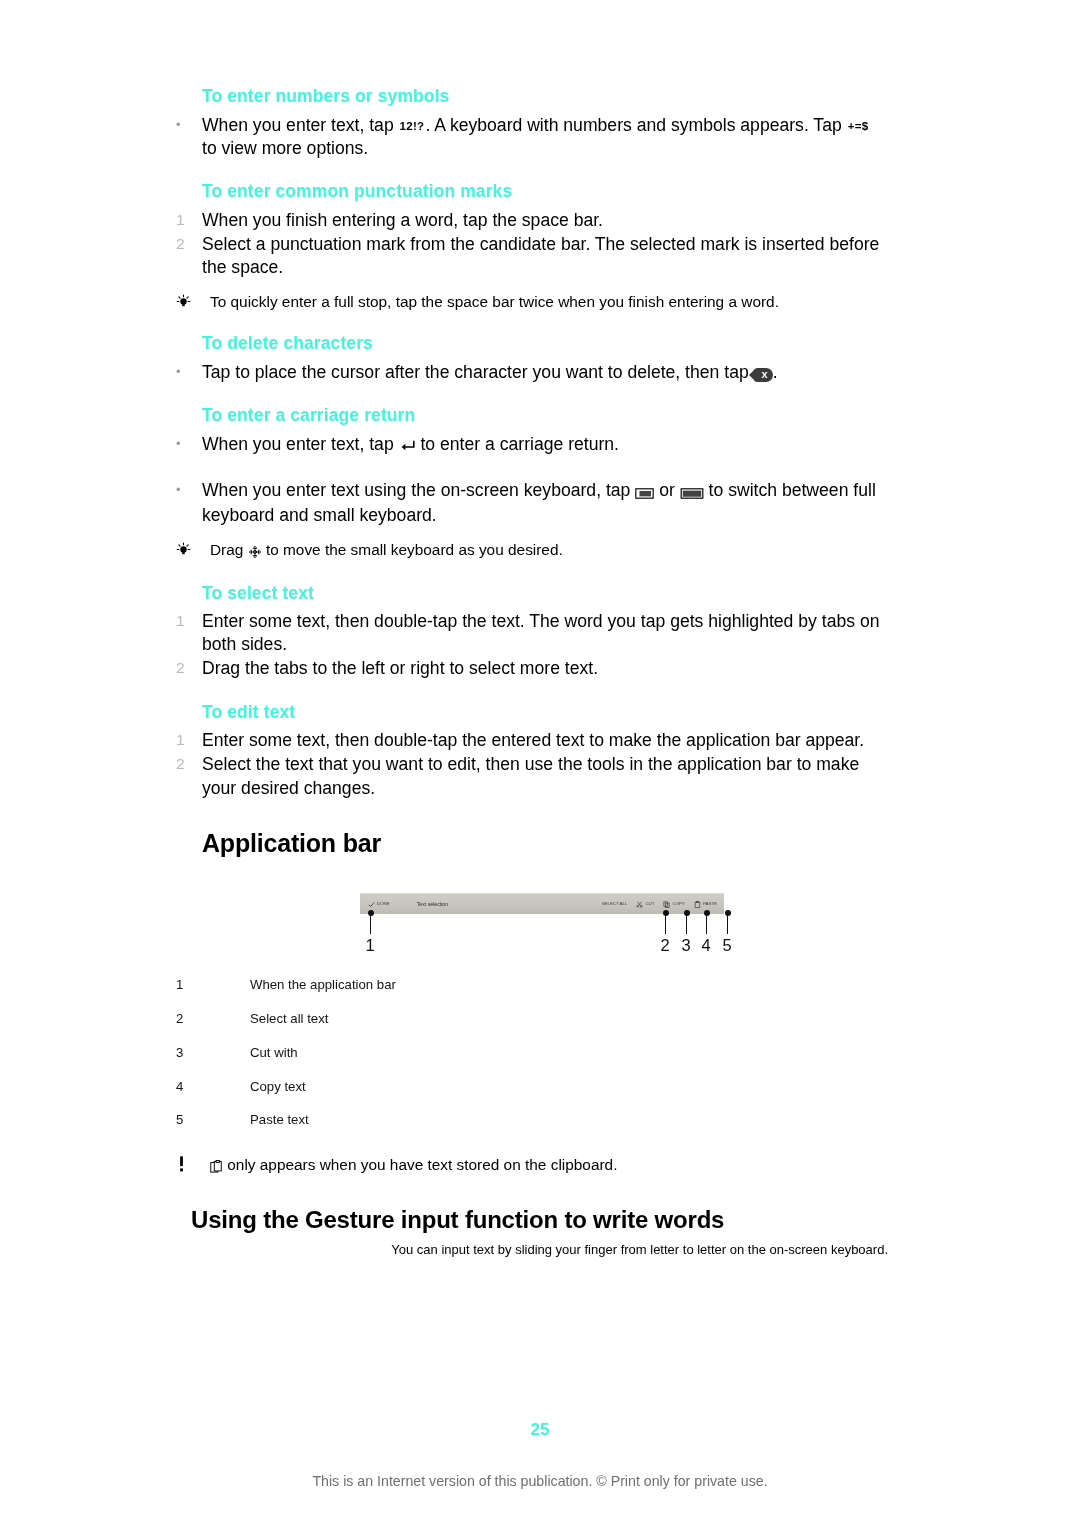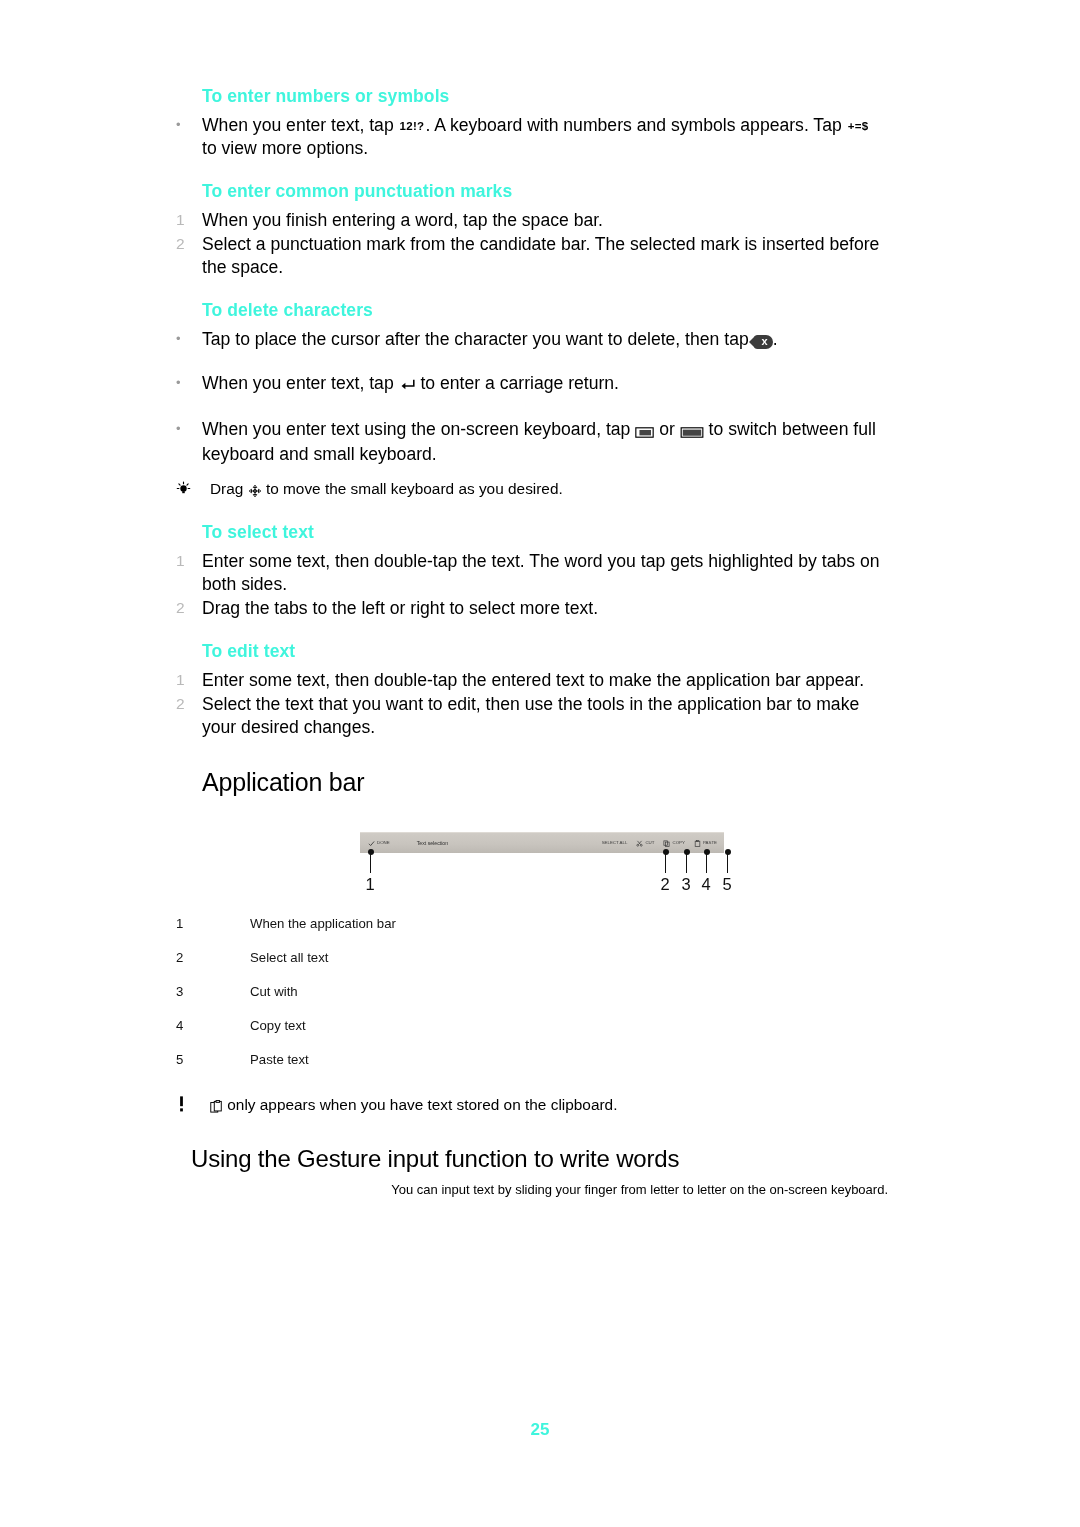--- a/index.html
+++ b/index.html
@@ -36,21 +36,21 @@
     font-size: 17.5px;
     font-weight: bold;
     letter-spacing: 0.1px;
     margin: 0 0 6px 26px;
     line-height: 1.25;
   }
   .sub-head.tight { margin-top: 0; }
 
   .h1 {
     font-size: 25px;
-    font-weight: normal;
+    font-weight: bold;
     color: #000;
     margin: 0 0 0 26px;
     letter-spacing: -0.2px;
     line-height: 1.3;
   }
 
   
   .list {
     margin: 0;
     padding: 0;
@@ -264,33 +264,50 @@
       <li class="li">
         <span class="marker">1</span>
         <span class="txt">When you finish entering a word, tap the space bar.</span>
       </li>
       <li class="li">
         <span class="marker">2</span>
         <span class="txt">Select a punctuation mark from the candidate bar. The selected mark is inserted before the space.</span>
       </li>
     </ul>
 
+    <div class="tip">
+      <span class="tip-icon">
+        <svg class="gi" width="15" height="15" viewBox="0 0 24 24" aria-hidden="true">
+          <g stroke="#000" stroke-width="1.8" stroke-linecap="round">
+            <line x1="12" y1="1.5" x2="12" y2="4.2"></line>
+            <line x1="4.6" y1="4.6" x2="6.5" y2="6.5"></line>
+            <line x1="19.4" y1="4.6" x2="17.5" y2="6.5"></line>
+            <line x1="2" y1="12" x2="4.6" y2="12"></line>
+            <line x1="22" y1="12" x2="19.4" y2="12"></line>
+          </g>
+          <circle cx="12" cy="12" r="5.1" fill="#000"></circle>
+          <rect x="10" y="16.4" width="4" height="3.1" fill="#000"></rect>
+        </svg>
+      </span>
+      <span class="tip-txt">To quickly enter a full stop, tap the space bar twice when you finish entering a word.</span>
+    </div>
 
     <div class="gap-md"></div>
 
     <div class="sub-head">To delete characters</div>
     <ul class="list">
       <li class="li">
         <span class="marker bullet">•</span>
         <span class="txt"><span>Tap to place the cursor after the character you want to delete, then tap </span><span class="badge-del">x</span><span>.</span></span>
       </li>
     </ul>
 
     <div class="gap-md"></div>
 
+    <div class="sub-head">To enter a carriage return</div>
     <ul class="list">
       <li class="li">
         <span class="marker bullet">•</span>
         <span class="txt"><span>When you enter text, tap </span><span class="ic">
               <svg class="gi" width="17" height="14" viewBox="0 0 24 20" aria-hidden="true">
                 <path d="M21 2 v8 H7" fill="none" stroke="#000" stroke-width="2.2" stroke-linecap="square"></path>
                 <path d="M9 5.5 L3.5 10 L9 14.5 Z" fill="#000"></path>
               </svg></span><span> to enter a carriage return.</span></span>
       </li>
     </ul>
@@ -473,13 +490,14 @@
     </div>
 
     <div class="gap-lg"></div>
 
     <div class="h1" style="font-size:24px;margin-left:15px;">Using the Gesture input function to write words</div>
     <div class="para">You can input text by sliding your finger from letter to letter on the on-screen keyboard.</div>
 
   </div>
 
   <div class="page-num">25</div>
+  <div class="footer-note">This is an Internet version of this publication. © Print only for private use.</div>
 </div>
 
 </body></html>

